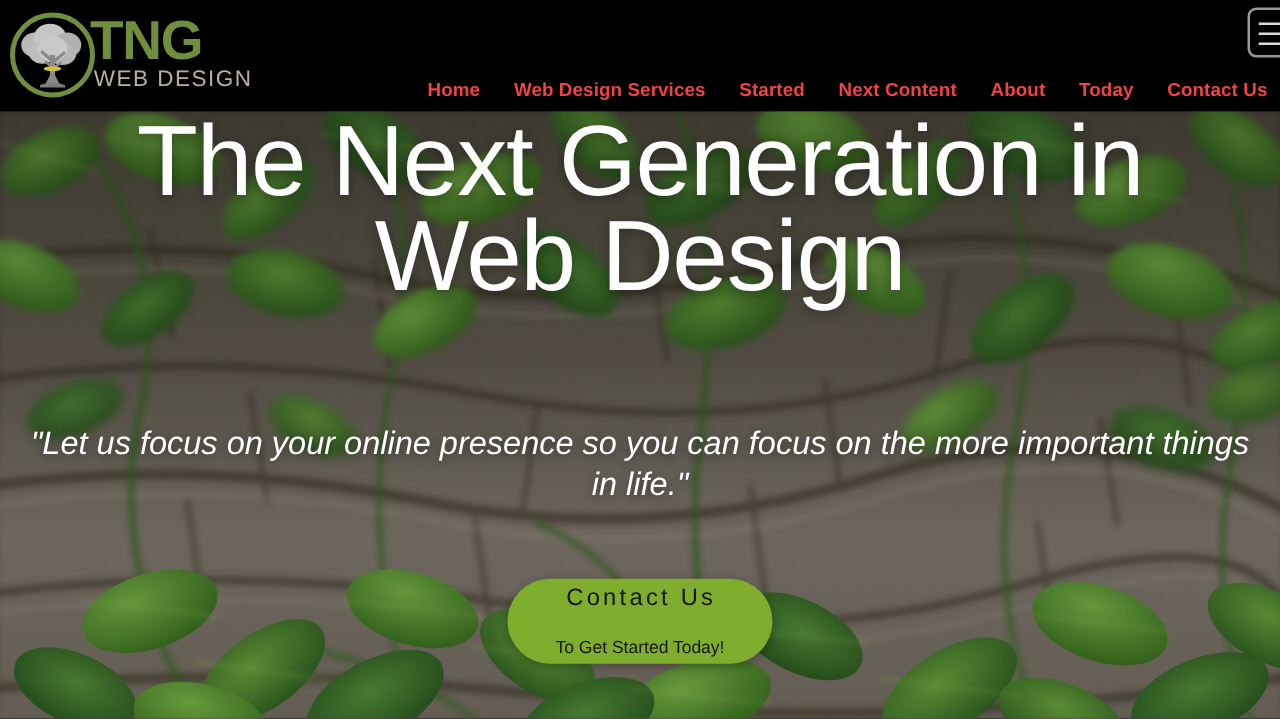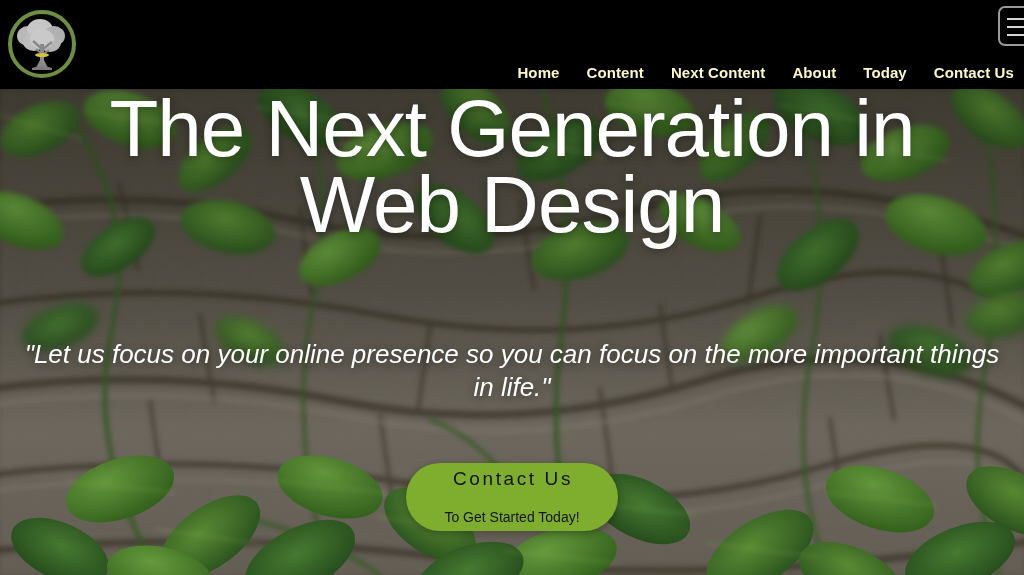--- a/index.html
+++ b/index.html
@@ -76,21 +76,21 @@
     position: absolute;
     right: 4px;
     bottom: 8px;
     display: flex;
     align-items: center;
     gap: 27px;
     padding-right: 6px;
   }
 
   .nav-link {
-    color: #fef9c3;
+    color: #ef4444;
     font-size: 15px;
     font-weight: bold;
     letter-spacing: 0.1px;
     white-space: nowrap;
     text-decoration: none;
     cursor: pointer;
   }
 
   
   .menu-toggle {
@@ -235,25 +235,30 @@
             <path d="M34 36 L34 52 L30 60 L42 60 L38 52 L38 36 Z" fill="#8a8a8a"></path>
             <path d="M35 40 L27 33" stroke="#8a8a8a" stroke-width="2.6" fill="none"></path>
             <path d="M37 41 L46 34" stroke="#8a8a8a" stroke-width="2.6" fill="none"></path>
             <path d="M36 46 L30 41" stroke="#8a8a8a" stroke-width="2" fill="none"></path>
             <path d="M36 47 L43 42" stroke="#8a8a8a" stroke-width="2" fill="none"></path>
             <ellipse cx="36" cy="47" rx="7" ry="2" fill="#d4c13c"></ellipse>
             <path d="M26 60 Q36 56 46 60 L46 62 L26 62 Z" fill="#7d7d7d"></path>
           </g>
         </svg>
       </div>
+      <div class="logo-wordmark">
+        <span class="logo-tng">TNG</span>
+        <span class="logo-sub">WEB DESIGN</span>
+      </div>
     </div>
 
     <nav class="main-nav">
       <a class="nav-link">Home</a>
-      <a class="nav-link">Content</a>
+      <a class="nav-link">Web Design Services</a>
+      <a class="nav-link">Started</a>
       <a class="nav-link">Next Content</a>
       <a class="nav-link">About</a>
       <a class="nav-link">Today</a>
       <a class="nav-link">Contact Us</a>
     </nav>
 
     <button class="menu-toggle">
       <span></span>
       <span></span>
       <span></span>

